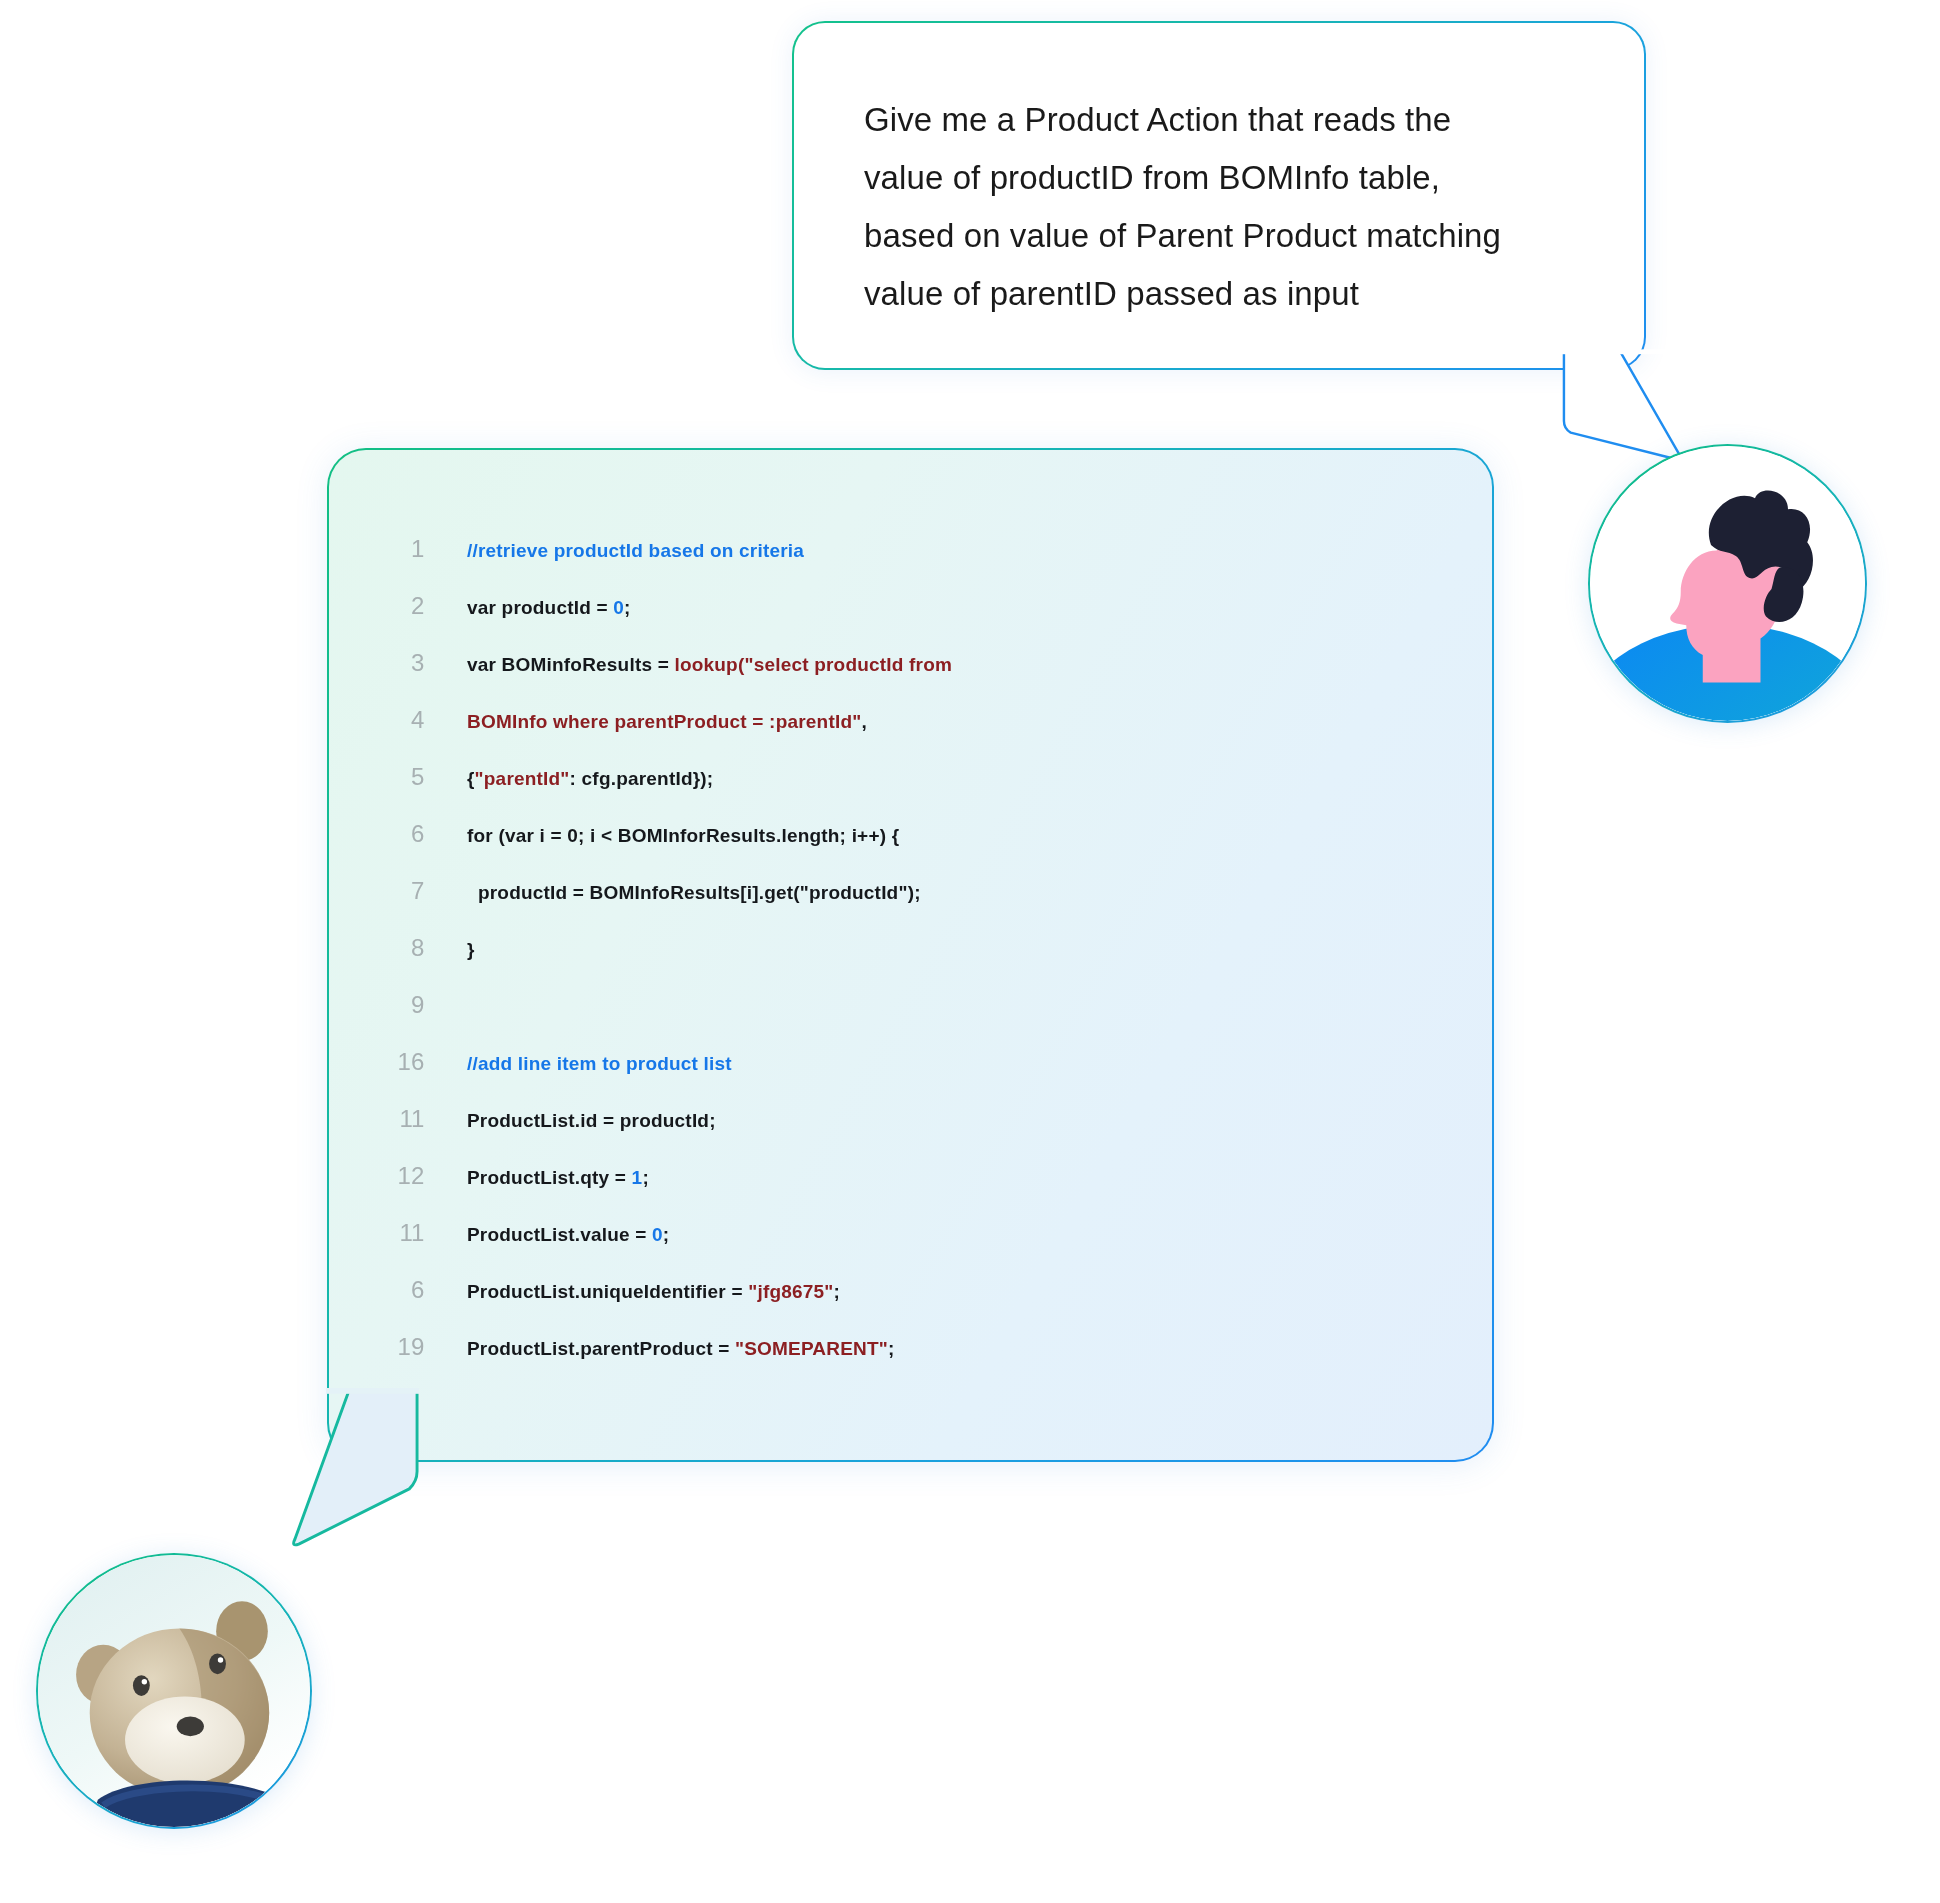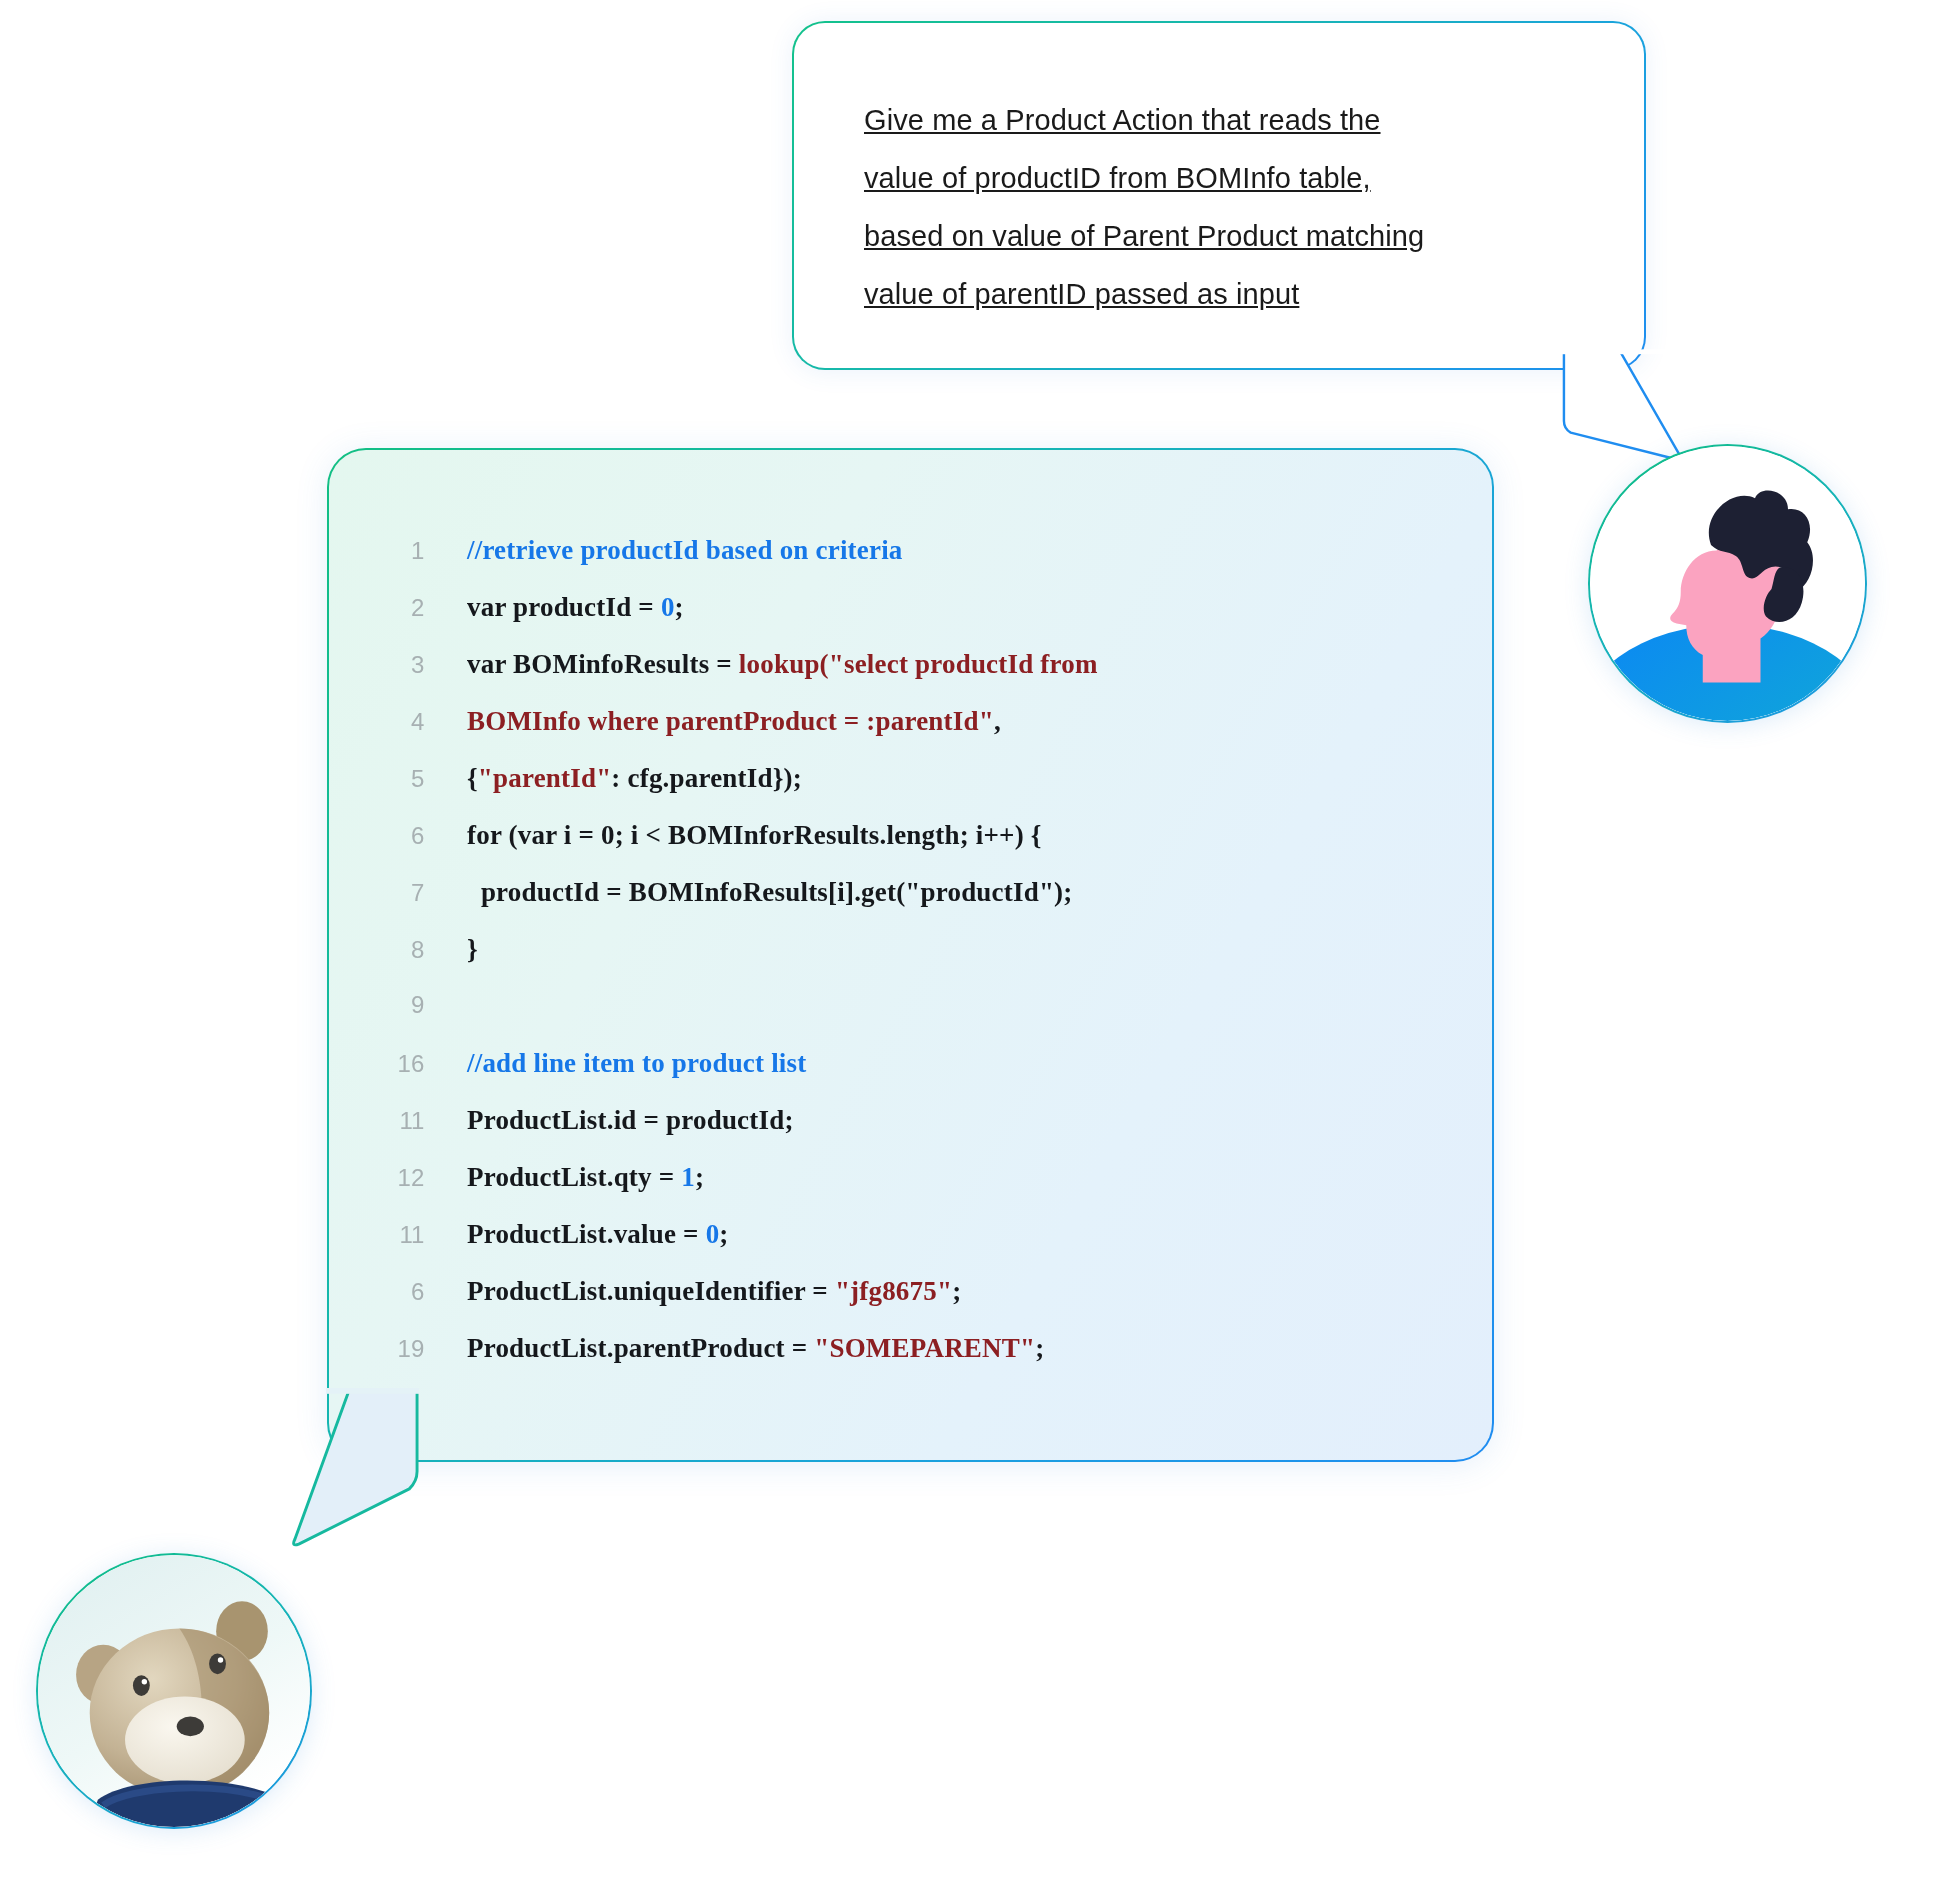--- a/index.html
+++ b/index.html
@@ -31,26 +31,25 @@
       linear-gradient(135deg, #13c28b 0%, #17b7b0 38%, #1aa3dd 70%, #1f8df0 100%);
     background-origin: border-box;
     background-clip: padding-box, border-box;
     box-shadow: 0 1.9px 25px rgba(60,130,220,0.10);
   }
   #question-text {
     position: absolute;
     left: 70px;
     top: 68px;
     right: 54px;
-    font-size: 29px;
+    font-size: 33px;
     line-height: 58px;
     color: #1a1a1a;
     letter-spacing: 0.1px;
     white-space: pre-line;
-    text-decoration: underline;
   }
   
   #question-tail {
     position: absolute;
     left: 1562px;
     top: 349px;
     width: 122px;
     height: 115px;
   }
 
@@ -92,22 +91,22 @@
   .ln {
     width: 70px;
     flex: 0 0 70px;
     text-align: right;
     padding-right: 9.7px;
     color: #a7b0b2;
     font-family: "Liberation Sans", sans-serif;
     font-size: 24px;
   }
   .code {
-    font-family: Liberation Serif, serif;
-    font-size: 27px;
+    font-family: Liberation Sans, sans-serif;
+    font-size: 19px;
     font-weight: bold;
     color: #15181c;
     white-space: pre;
     padding-left: 33px;
     letter-spacing: 0.2px;
   }
   .tok-comment { color: #1677e8; }
   .tok-string  { color: #8c1f22; }
   .tok-num     { color: #1677e8; }
 

